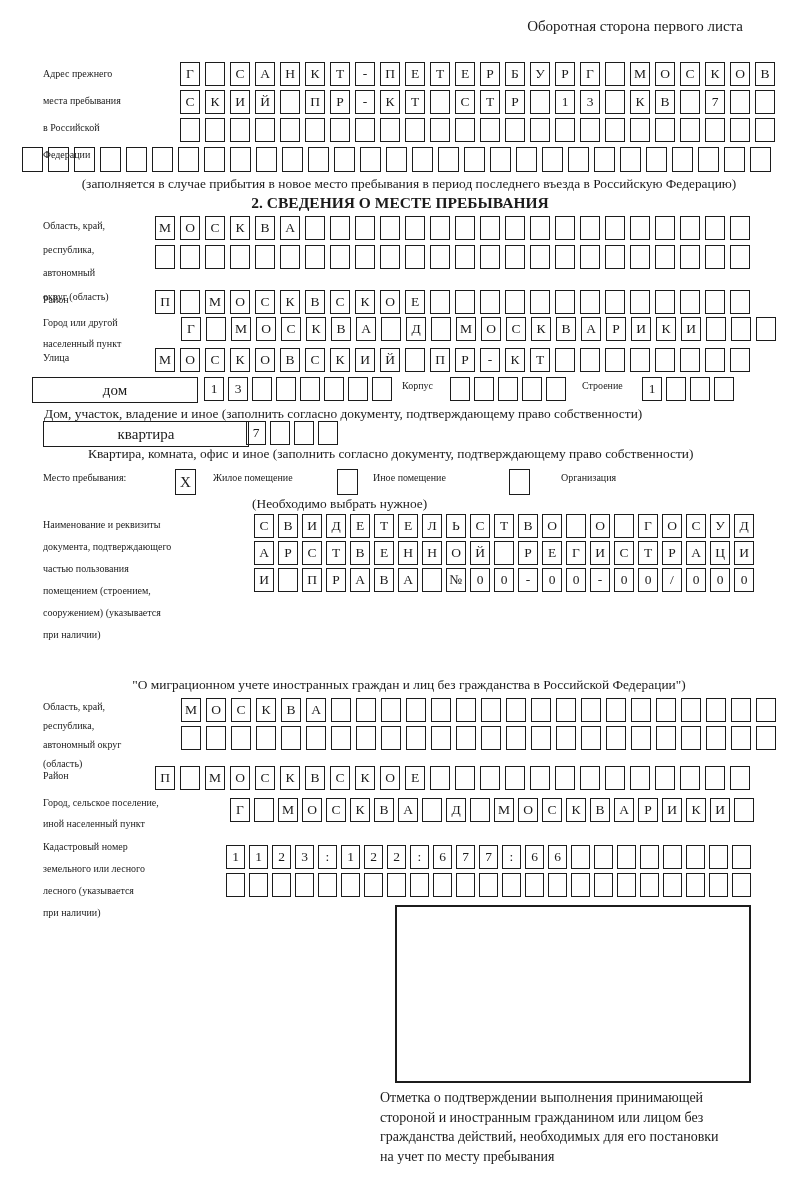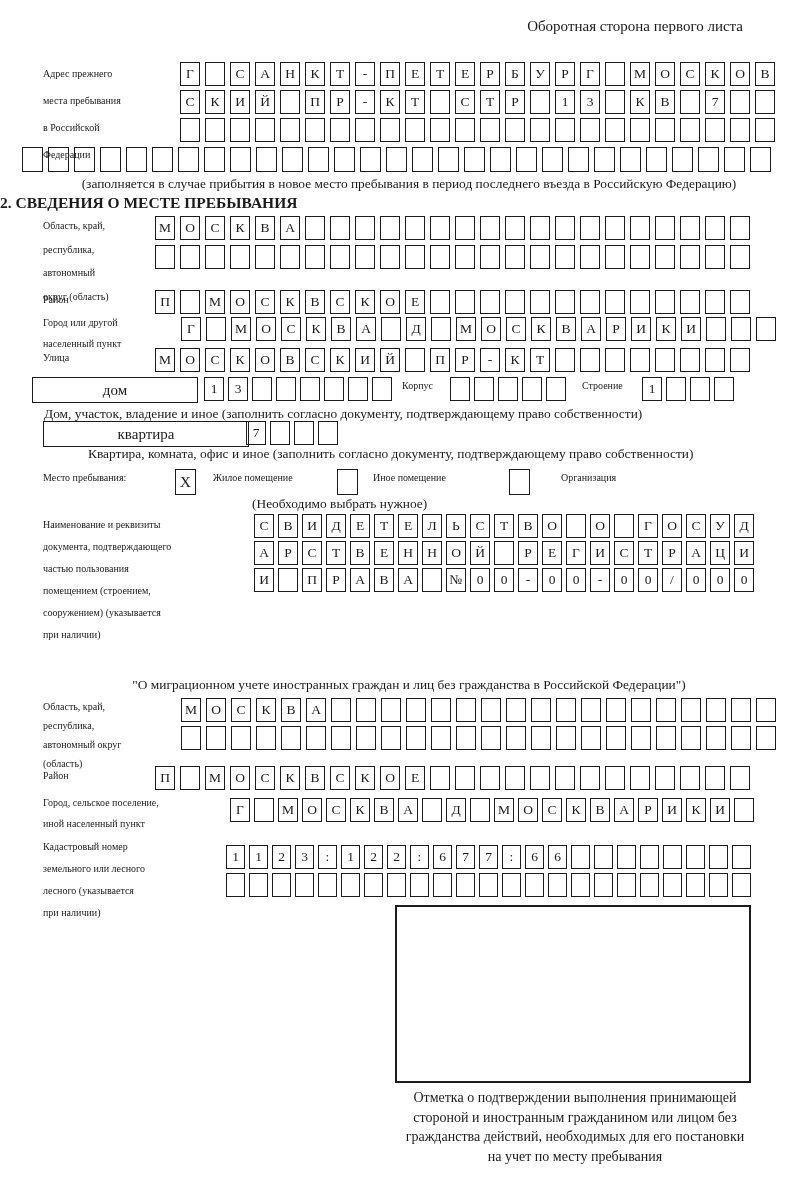--- a/index.html
+++ b/index.html
@@ -20,28 +20,28 @@
   .cells.g4{gap:4px;}
   .cell{
     width:20px;height:24px;border:1.6px solid #1c1c1c;box-sizing:border-box;
     display:flex;align-items:center;justify-content:center;
     font-size:13.5px;line-height:1;flex:0 0 auto;
   }
   .c21 .cell{width:21px;height:25px;}
   .c19 .cell{width:19px;}
   .note{position:absolute;font-size:13.4px;white-space:nowrap;padding-left:9px;}
   .ctr{left:0;width:100%;text-align:center;white-space:nowrap;}
-  .title{position:absolute;left:0;width:100%;
+  .title{position:absolute;left:0;width:100%;text-align:center;
     font-weight:bold;font-size:15.5px;white-space:nowrap;}
   .wbox{position:absolute;height:26px;border:1.6px solid #1c1c1c;box-sizing:border-box;
     display:flex;align-items:center;justify-content:center;font-size:15px;}
   .chk{position:absolute;width:21px;height:26px;border:1.6px solid #1c1c1c;box-sizing:border-box;
     text-align:center;line-height:24px;font-size:15px;}
   .stampbox{position:absolute;border:2px solid #1c1c1c;box-sizing:border-box;background:#fff;}
-  .stampnote{position:absolute;font-size:14px;text-align:center;}
+  .stampnote{position:absolute;font-size:14px;}
   .stampnote .line{line-height:19.5px;white-space:nowrap;}
 </style>
 </head>
 <body>
 
 <div class="page">
 
   <div class="abs" style="top:18px;right:57px;font-size:15px;">Оборотная сторона первого листа</div>
 
   <div class="lbl lh27" style="left:35px;top:60px;">

